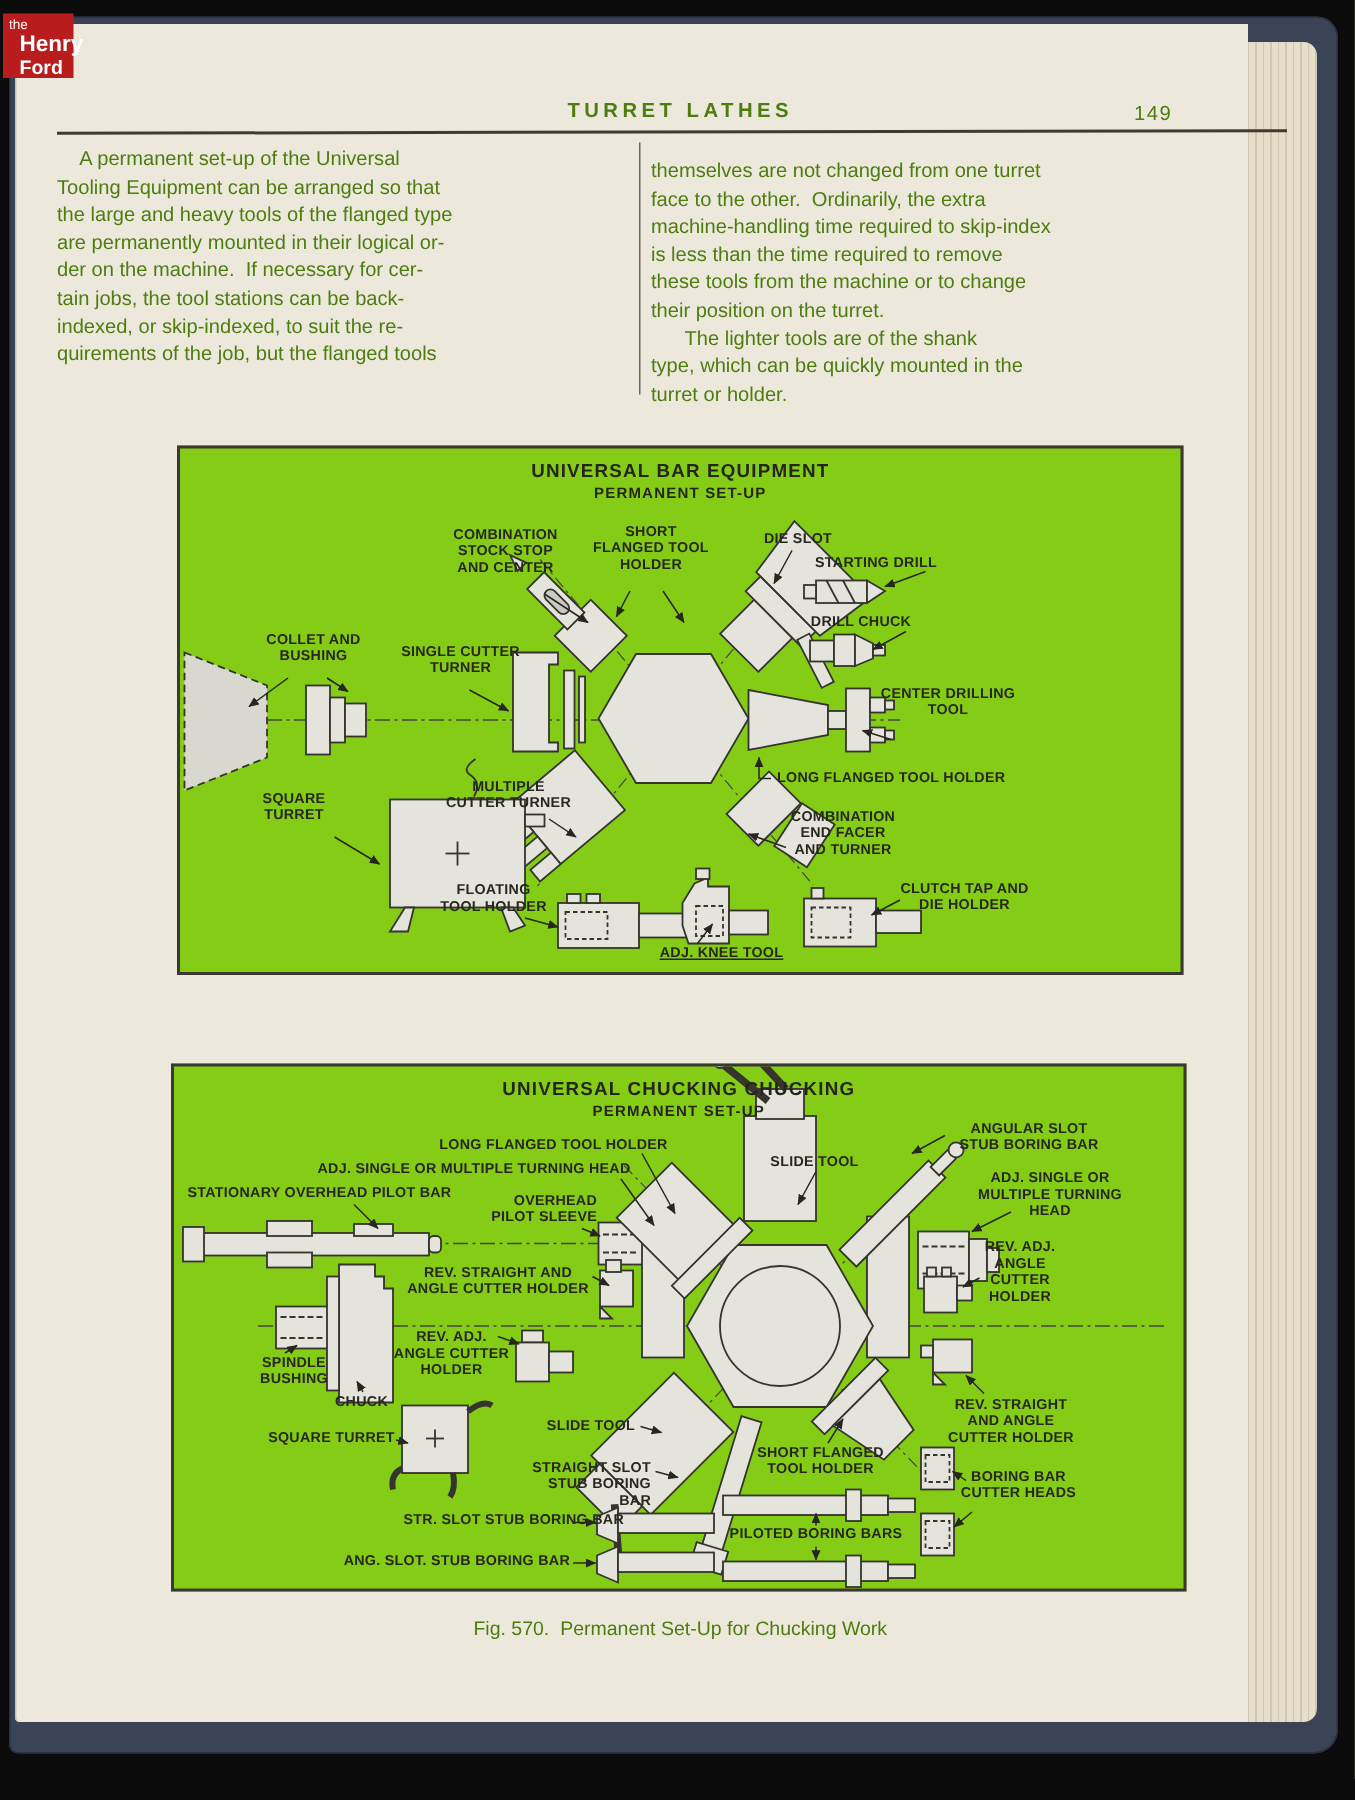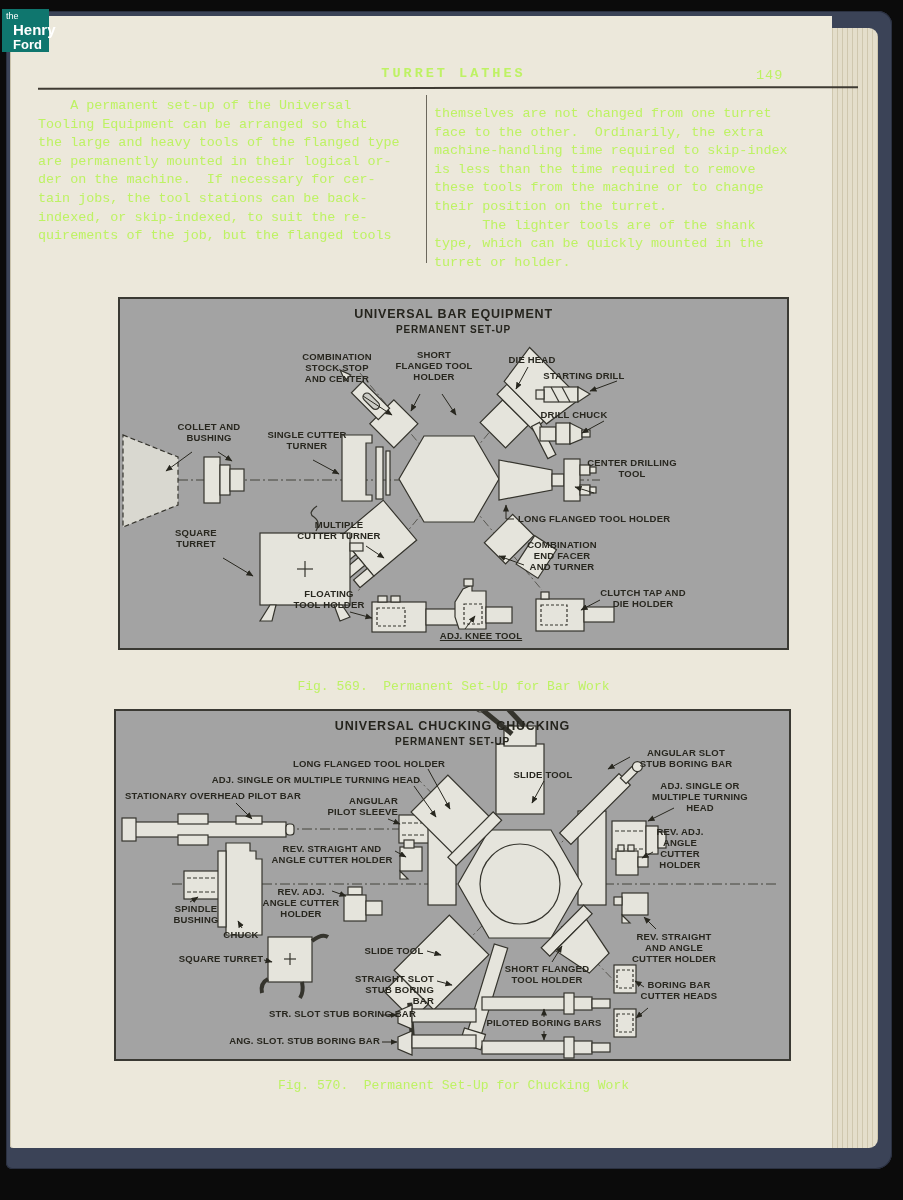--- a/index.html
+++ b/index.html
@@ -6,35 +6,35 @@
   .stage{position:relative;width:903px;height:1200px;background:#0b0b0b;overflow:hidden;
          font-family:"Liberation Sans",sans-serif;}
   .cover{position:absolute;left:6px;top:11px;width:886px;height:1158px;background:#3b4357;
          border-radius:5px 14px 16px 6px;box-shadow:0 0 0 1px #2a3040 inset;}
   .page-stack{position:absolute;left:830px;top:28px;width:48px;height:1120px;
 
          background:repeating-linear-gradient(90deg,#e4decb 0 2px,#cfc7ae 2px 3px,#e4decb 3px 5px);
          border-radius:0 9px 9px 0;}
   .page{position:absolute;left:10px;top:16px;width:822px;height:1132px;background:#ece8db;
          border-radius:2px 0 0 3px;box-shadow:1px 0 0 #c9c2ac inset;}
-  .logo{position:absolute;left:2px;top:9px;width:47px;height:43px;background:#0f766e;
+  .logo{position:absolute;left:2px;top:9px;width:47px;height:43px;background:#b91c1c;
         color:#fff;line-height:1;z-index:5;padding-top:3px;box-sizing:border-box;}
   .logo .the{font-size:9px;margin-left:4px;font-weight:400;}
   .logo .henry{font-size:15px;font-weight:700;margin-left:11px;margin-top:1px;}
   .logo .ford{font-size:13px;font-weight:700;margin-left:11px;margin-top:1px;}
-  .mono{font-family:Liberation Mono, monospace;color:#bef264;}
+  .mono{font-family:Liberation Sans, sans-serif;color:#4d7c0f;}
   .hdr-title{position:absolute;left:118px;top:66px;width:671px;text-align:center;
         font-size:13.5px;letter-spacing:3px;font-weight:700;}
   .hdr-page{position:absolute;left:756px;top:68px;width:60px;font-size:13.5px;letter-spacing:1px;}
   .hdr-rule{position:absolute;left:38px;top:87px;width:820px;height:2px;background:#3f3b33;transform:rotate(-0.12deg);}
   .col{position:absolute;font-size:13.4px;line-height:18.6px;white-space:pre-wrap;}
   .col-left{left:38px;top:97px;width:392px;}
   .col-right{left:434px;top:105px;width:398px;}
   .col-divider{position:absolute;left:426px;top:95px;width:1px;height:168px;background:#6b675c;}
-  .figure{position:absolute;background:#a3a3a3;border:2px solid #3a3933;box-sizing:border-box;}
+  .figure{position:absolute;background:#84cc16;border:2px solid #3a3933;box-sizing:border-box;}
   .fig569{left:118px;top:297px;width:671px;height:353px;}
   .fig570{left:114px;top:709px;width:677px;height:352px;}
   .figure svg{position:absolute;left:0;top:0;}
   .lbl{position:absolute;font-size:9.5px;font-weight:700;line-height:11px;letter-spacing:.2px;
        color:#28271f;white-space:pre-line;text-align:center;}
   .lbl.r{text-align:right;} .lbl.l{text-align:left;}
   .fig-title{position:absolute;left:0;width:100%;text-align:center;color:#25241d;
        font-weight:700;letter-spacing:.8px;white-space:pre-line;}
   .ft-main{top:8px;font-size:12.5px;}
   .ft-sub{top:25px;font-size:10px;}
@@ -213,21 +213,21 @@
       </g>
     </svg>
     <div class="fig-title ft-main">UNIVERSAL BAR EQUIPMENT</div>
     <div class="fig-title ft-sub">PERMANENT SET-UP</div>
     <div class="lbl" style="left:172px;top:52px;width:90px;">COMBINATION
 STOCK STOP
 AND CENTER</div>
     <div class="lbl" style="left:268px;top:50px;width:92px;">SHORT
 FLANGED TOOL
 HOLDER</div>
-    <div class="lbl" style="left:380px;top:55px;width:64px;">DIE HEAD</div>
+    <div class="lbl" style="left:380px;top:55px;width:64px;">DIE SLOT</div>
     <div class="lbl" style="left:416px;top:71px;width:96px;">STARTING DRILL</div>
     <div class="lbl" style="left:414px;top:110px;width:80px;">DRILL CHUCK</div>
     <div class="lbl" style="left:42px;top:122px;width:94px;">COLLET AND
 BUSHING</div>
     <div class="lbl" style="left:144px;top:130px;width:86px;">SINGLE CUTTER
 TURNER</div>
     <div class="lbl" style="left:456px;top:158px;width:112px;">CENTER DRILLING
 TOOL</div>
     <div class="lbl l" style="left:398px;top:214px;width:170px;">LONG FLANGED TOOL HOLDER</div>
     <div class="lbl" style="left:176px;top:220px;width:86px;">MULTIPLE
@@ -236,21 +236,20 @@
 TURRET</div>
     <div class="lbl" style="left:398px;top:240px;width:88px;">COMBINATION
 END FACER
 AND TURNER</div>
     <div class="lbl" style="left:168px;top:289px;width:82px;">FLOATING
 TOOL HOLDER</div>
     <div class="lbl" style="left:472px;top:288px;width:102px;">CLUTCH TAP AND
 DIE HOLDER</div>
     <div class="lbl" style="left:318px;top:331px;width:86px;text-decoration:underline;">ADJ. KNEE TOOL</div>
   </div>
-  <div class="mono caption cap569">Fig. 569.  Permanent Set-Up for Bar Work</div>
 
   <div class="figure fig570">
     <svg width="673" height="348" viewBox="0 0 673 348">
       <defs>
         <marker id="arwB" markerWidth="8" markerHeight="8" refX="6.5" refY="3" orient="auto">
           <path d="M0,0L7,3L0,6z" fill="#28271f"></path>
         </marker>
       </defs>
       <g stroke="#45443c" stroke-width="1" fill="none">
         <line x1="6" y1="118" x2="296" y2="118" stroke-dasharray="10 3 2 3"></line>
@@ -425,21 +424,21 @@
     <div class="fig-title ft-main">UNIVERSAL CHUCKING CHUCKING</div>
     <div class="fig-title ft-sub">PERMANENT SET-UP</div>
     <div class="lbl" style="left:505px;top:36px;width:130px;">ANGULAR SLOT
 STUB BORING BAR</div>
     <div class="lbl" style="left:172px;top:47px;width:162px;">LONG FLANGED TOOL HOLDER</div>
     <div class="lbl" style="left:395px;top:58px;width:64px;">SLIDE TOOL</div>
     <div class="lbl" style="left:92px;top:63px;width:216px;">ADJ. SINGLE OR MULTIPLE TURNING HEAD</div>
     <div class="lbl" style="left:528px;top:69px;width:112px;">ADJ. SINGLE OR
 MULTIPLE TURNING HEAD</div>
     <div class="lbl" style="left:4px;top:79px;width:186px;">STATIONARY OVERHEAD PILOT BAR</div>
-    <div class="lbl r" style="left:200px;top:84px;width:82px;">ANGULAR
+    <div class="lbl r" style="left:200px;top:84px;width:82px;">OVERHEAD
 PILOT SLEEVE</div>
     <div class="lbl" style="left:152px;top:132px;width:128px;">REV. STRAIGHT AND
 ANGLE CUTTER HOLDER</div>
     <div class="lbl" style="left:536px;top:115px;width:56px;">REV. ADJ.
 ANGLE
 CUTTER
 HOLDER</div>
     <div class="lbl" style="left:144px;top:175px;width:82px;">REV. ADJ.
 ANGLE CUTTER
 HOLDER</div>

